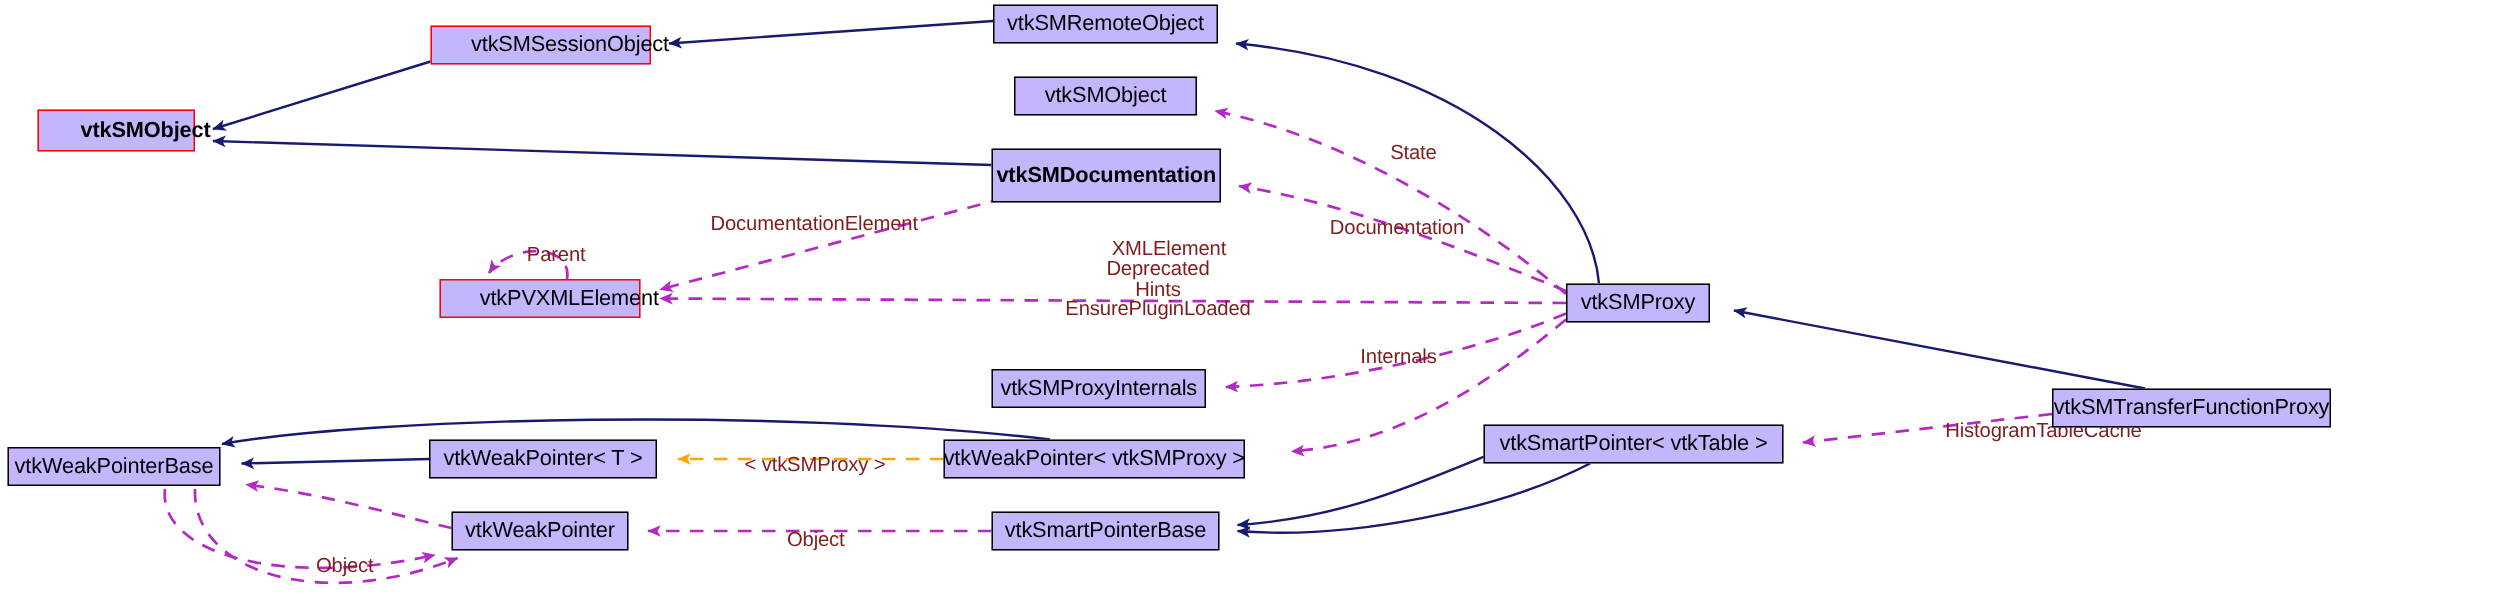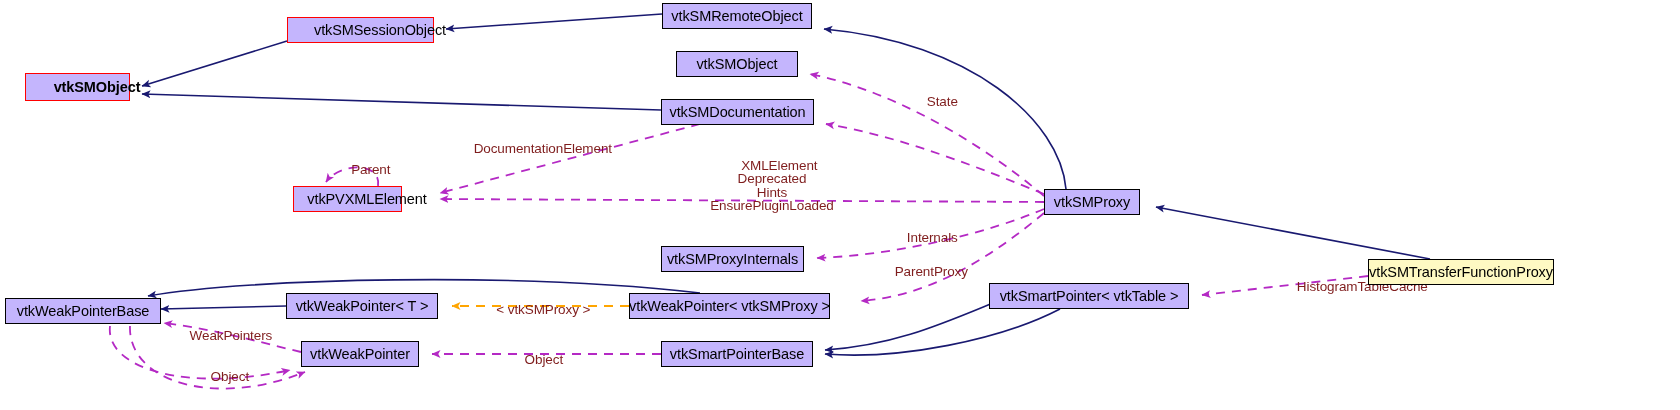--- a/index.html
+++ b/index.html
@@ -36,21 +36,21 @@
     line-height: 1;
     white-space: nowrap;
     letter-spacing: -0.1px;
     z-index: 5;
   }
   .node.red {
     border: 1px solid #ff0000;
     padding-left: 39px;
   }
   .node.highlight {
-    background: #fef9c3;
+    background: #c4b5fd;
     border: 1px solid #000000;
   }
   .edge-label {
     position: absolute;
     font-size: 13.5px;
     color: #7f1d1d;
     white-space: pre;
     line-height: 13.5px;
     text-align: center;
     z-index: 4;
@@ -128,45 +128,45 @@
   </div>
 
   <div class="node red" style="left:25px;top:73px;width:105px;height:28px;font-weight:bold;">
     <span>vtkSMObject</span>
   </div>
 
   <div class="node" style="left:676px;top:51px;width:122px;height:26px;">
     <span>vtkSMObject</span>
   </div>
 
-  <div class="node" style="left:661px;top:99px;width:153px;height:26px;">
+  <div class="node" style="left:661px;top:99px;width:153px;height:36px;font-weight:bold;">
     <span>vtkSMDocumentation</span>
   </div>
 
-  <div class="node red" style="left:293px;top:186px;width:109px;height:26px;">
+  <div class="node red" style="left:293px;top:186px;width:134px;height:26px;">
     <span>vtkPVXMLElement</span>
   </div>
 
   <div class="node" style="left:1044px;top:189px;width:96px;height:26px;">
     <span>vtkSMProxy</span>
   </div>
 
   <div class="node" style="left:661px;top:246px;width:143px;height:26px;">
     <span>vtkSMProxyInternals</span>
   </div>
 
   <div class="node highlight" style="left:1368px;top:259px;width:186px;height:26px;">
     <span>vtkSMTransferFunctionProxy</span>
   </div>
 
   <div class="node" style="left:989px;top:283px;width:200px;height:26px;">
     <span>vtkSmartPointer&lt; vtkTable &gt;</span>
   </div>
 
-  <div class="node" style="left:5px;top:298px;width:156px;height:26px;">
+  <div class="node" style="left:5px;top:298px;width:142px;height:26px;">
     <span>vtkWeakPointerBase</span>
   </div>
 
   <div class="node" style="left:286px;top:293px;width:152px;height:26px;">
     <span>vtkWeakPointer&lt; T &gt;</span>
   </div>
 
   <div class="node" style="left:629px;top:293px;width:201px;height:26px;">
     <span>vtkWeakPointer&lt; vtkSMProxy &gt;</span>
   </div>
@@ -176,55 +176,52 @@
   </div>
 
   <div class="node" style="left:661px;top:341px;width:152px;height:26px;">
     <span>vtkSmartPointerBase</span>
   </div>
 
   <div class="edge-label" style="left:900px;top:81px;width:70px;">
     <span>State</span>
   </div>
 
+  <div class="edge-label" style="left:864px;top:131px;width:120px;">
+    <span>Documentation</span>
+  </div>
 
   <div class="edge-label" style="left:458px;top:128px;width:155px;">
     <span>DocumentationElement</span>
   </div>
 
   <div class="edge-label" style="left:336px;top:149px;width:55px;">
     <span>Parent</span>
   </div>
 
   <div class="edge-label" style="left:699px;top:145px;width:146px;line-height:13.5px;">
     <span>XMLElement
 Deprecated
 Hints
 EnsurePluginLoaded</span>
   </div>
 
   <div class="edge-label" style="left:890px;top:217px;width:70px;">
     <span>Internals</span>
   </div>
 
-  <div class="edge-label" style="left:878px;top:251px;width:92px;">
-    <span>ParentProxy</span>
-  </div>
 
   <div class="edge-label" style="left:1280px;top:266px;width:150px;">
     <span>HistogramTableCache</span>
   </div>
 
   <div class="edge-label" style="left:481px;top:289px;width:110px;">
     <span>&lt; vtkSMProxy &gt;</span>
   </div>
 
-  <div class="edge-label" style="left:175px;top:315px;width:95px;">
-    <span>WeakPointers</span>
-  </div>
 
   <div class="edge-label" style="left:196px;top:356px;width:50px;">
     <span>Object</span>
   </div>
 
   <div class="edge-label" style="left:510px;top:339px;width:50px;">
     <span>Object</span>
   </div>
 
 </div>

